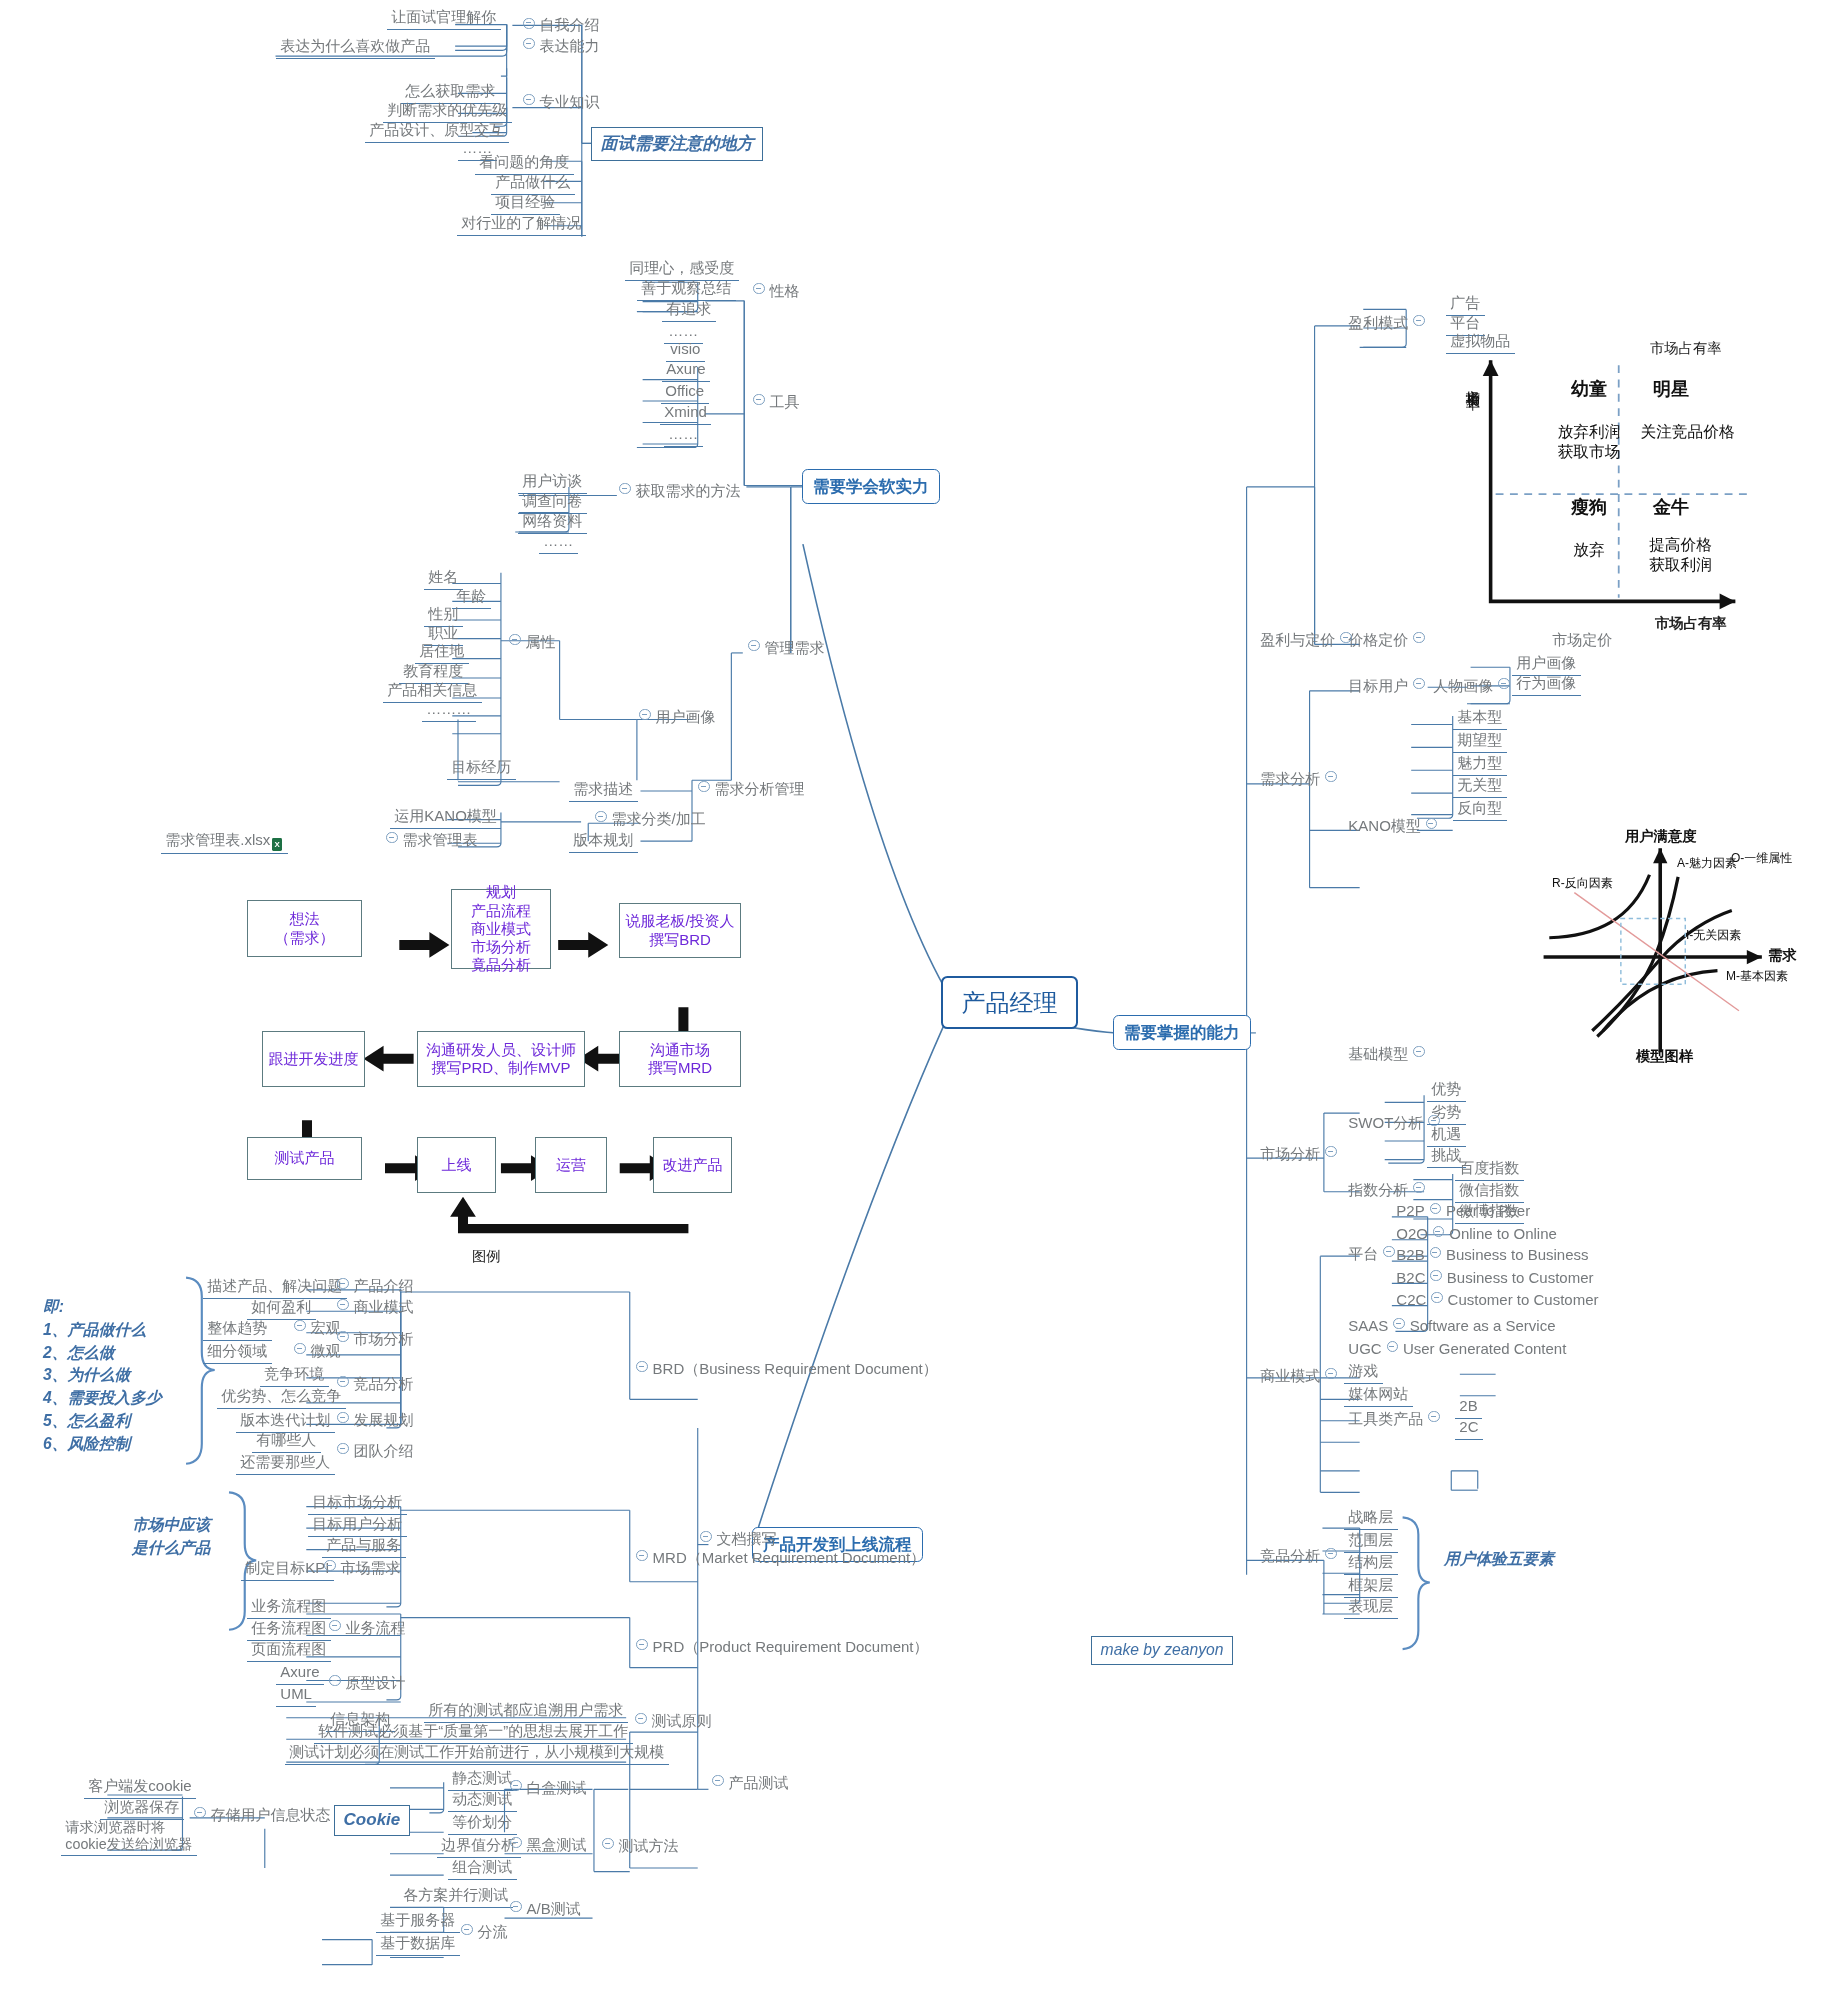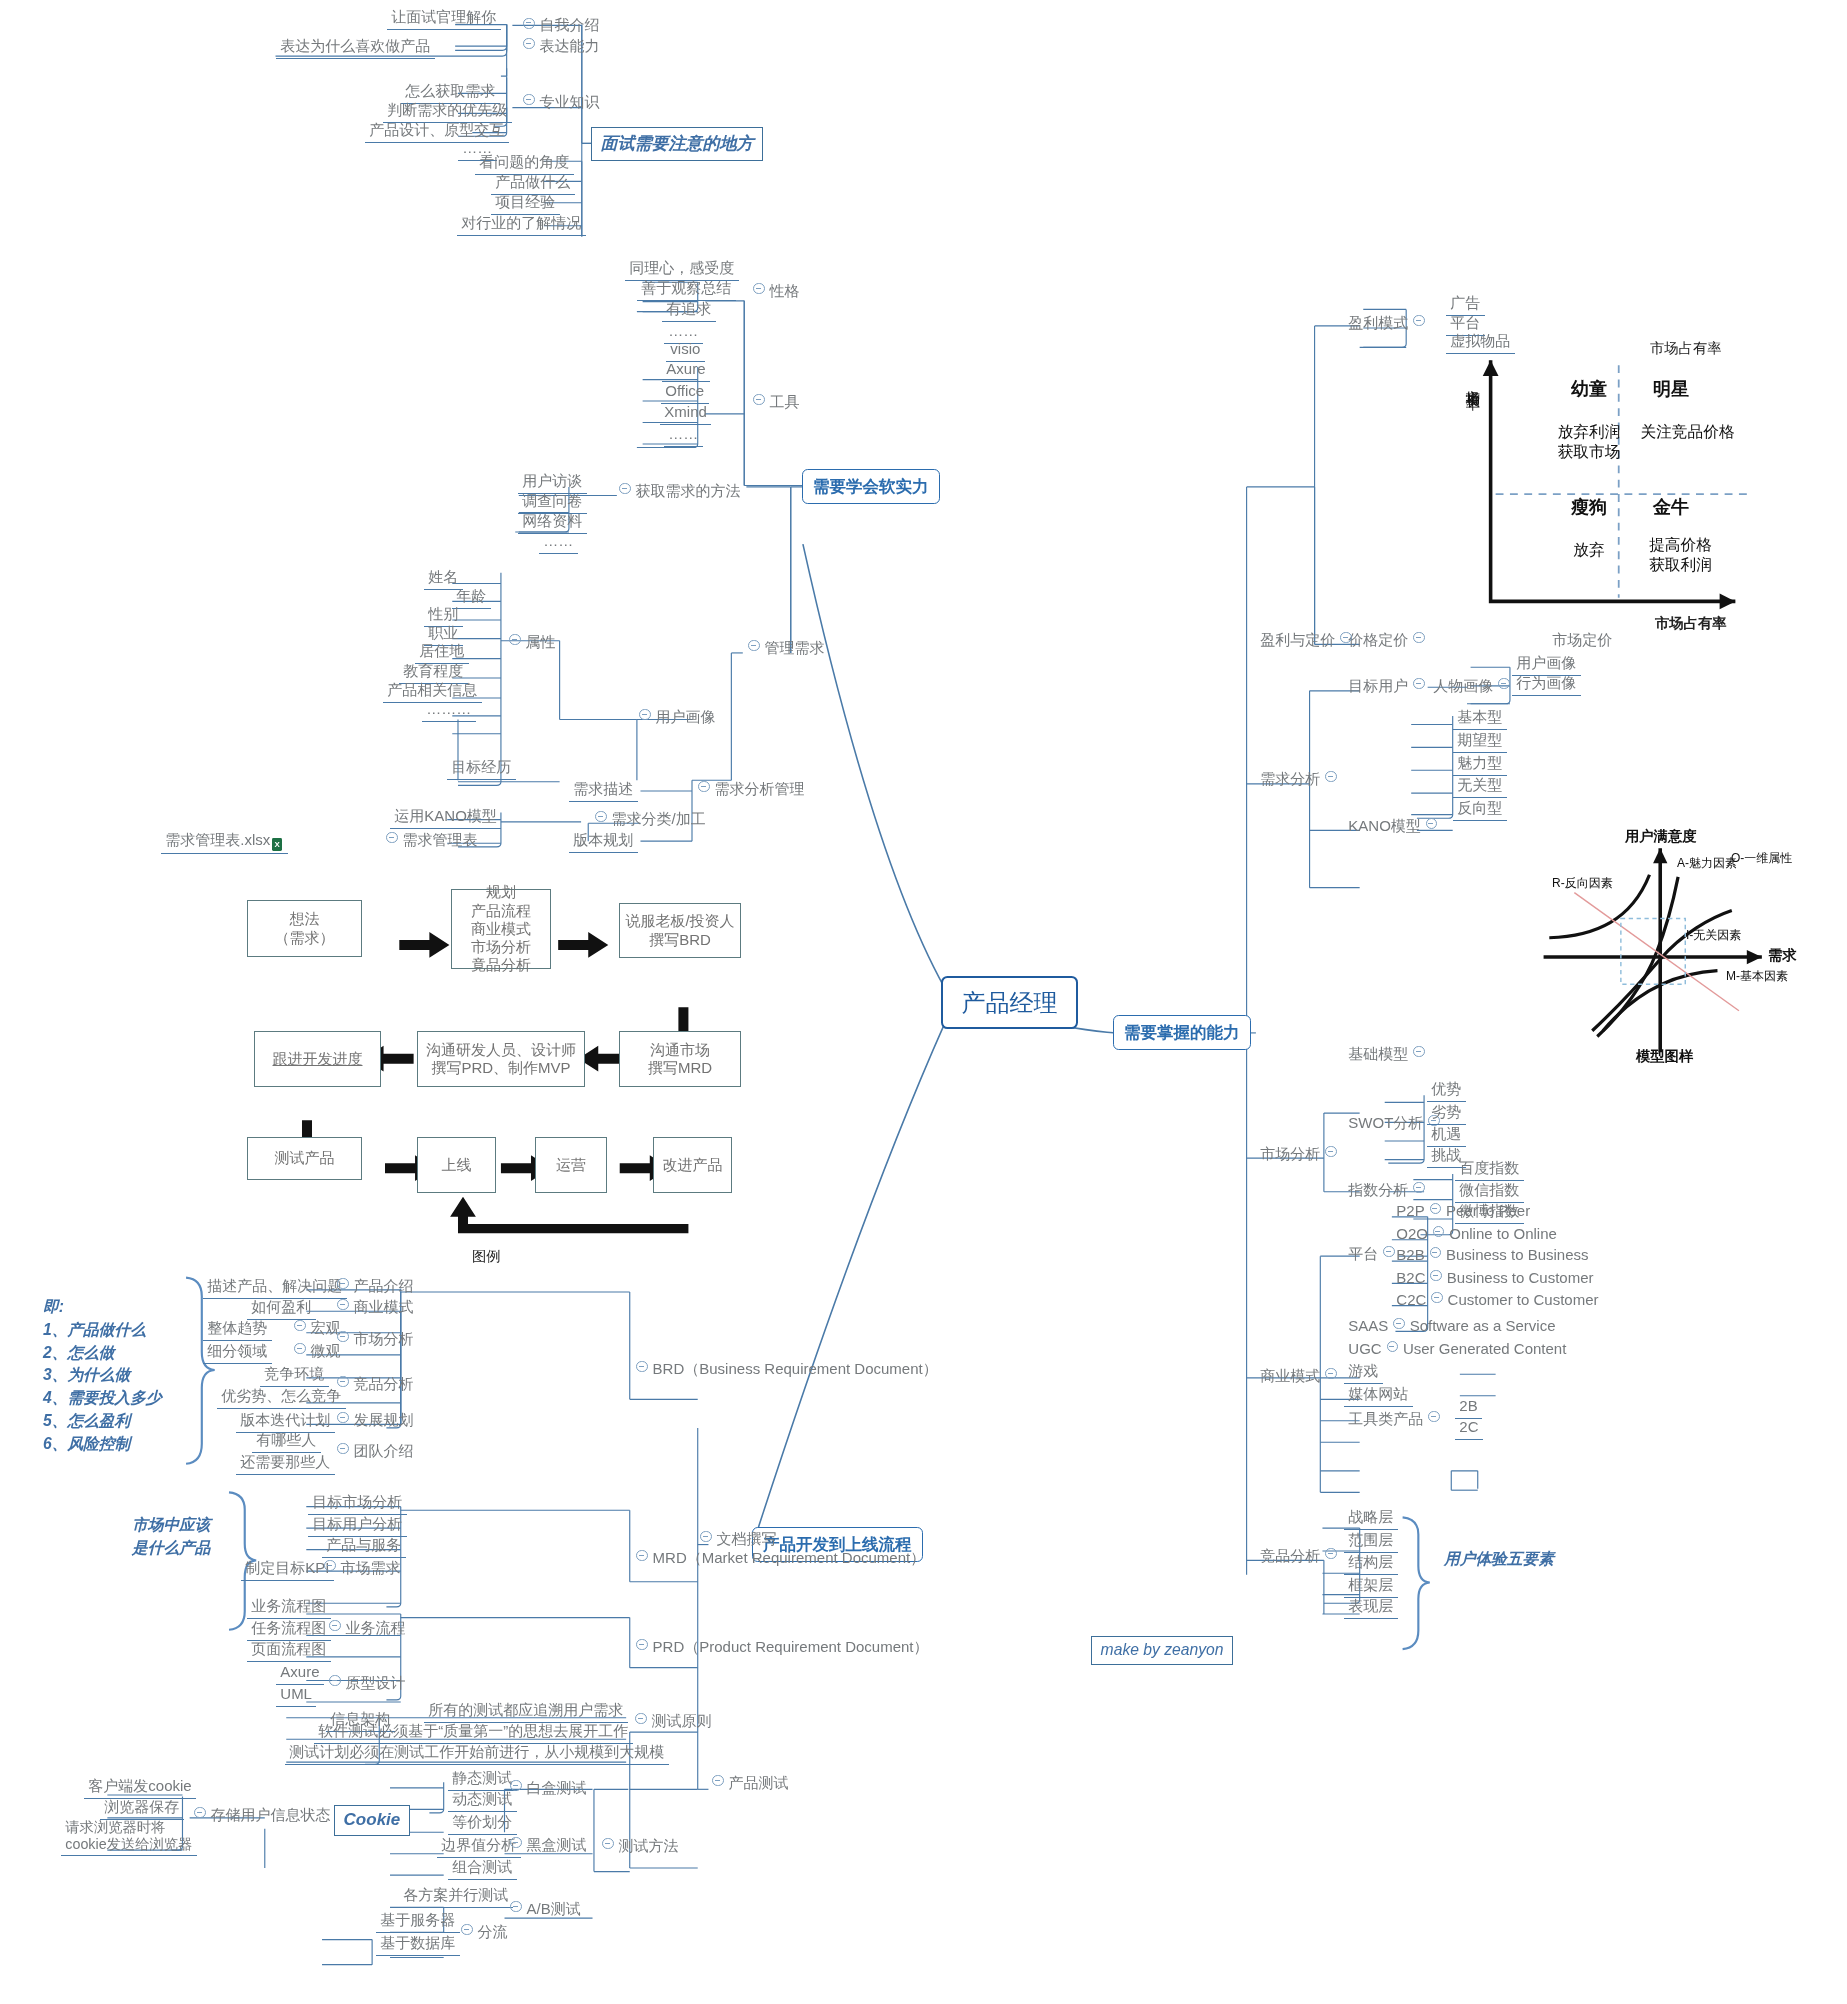--- a/index.html
+++ b/index.html
@@ -66,21 +66,21 @@
     font-style:italic;
     font-size:15.7px;
     line-height:1.45;
     white-space:pre-line;
     font-weight:bold;
   }
   .flowbox{
     position:absolute;
     border:1.3px solid #5c7b80;
     background:#fff;
-    color:#737373;
+    color:#6d28d9;
     font-size:15px;
     line-height:1.22;
     text-align:center;
     display:flex;
     align-items:center;
     justify-content:center;
     white-space:pre-line;
     box-sizing:border-box;
   }
   .flowlabel{
@@ -478,21 +478,21 @@
 产品流程
 商业模式
 市场分析
 竟品分析</div>
   <div class="flowbox" style="left:619px;top:903px;width:122px;height:55px;">说服老板/投资人
 撰写BRD</div>
   <div class="flowbox" style="left:619px;top:1031px;width:122px;height:56px;">沟通市场
 撰写MRD</div>
   <div class="flowbox" style="left:417px;top:1031px;width:168px;height:56px;">沟通研发人员、设计师
 撰写PRD、制作MVP</div>
-  <div class="flowbox" style="left:254px;top:1031px;width:127px;height:56px;text-decoration:underline;">跟进开发进度</div>
+  <div class="flowbox" style="left:262px;top:1031px;width:103px;height:56px;">跟进开发进度</div>
   <div class="flowbox" style="left:247px;top:1137px;width:115px;height:43px;">测试产品</div>
   <div class="flowbox" style="left:417px;top:1137px;width:79px;height:56px;">上线</div>
   <div class="flowbox" style="left:535px;top:1137px;width:72px;height:56px;">运营</div>
   <div class="flowbox" style="left:653px;top:1137px;width:79px;height:56px;">改进产品</div>
   <div class="flowlabel" style="left:472px;top:1247px;">图例</div>
 
   <div class="italic-note" style="left:43px;top:1296px;">即:
 1、产品做什么
 2、怎么做
 3、为什么做

